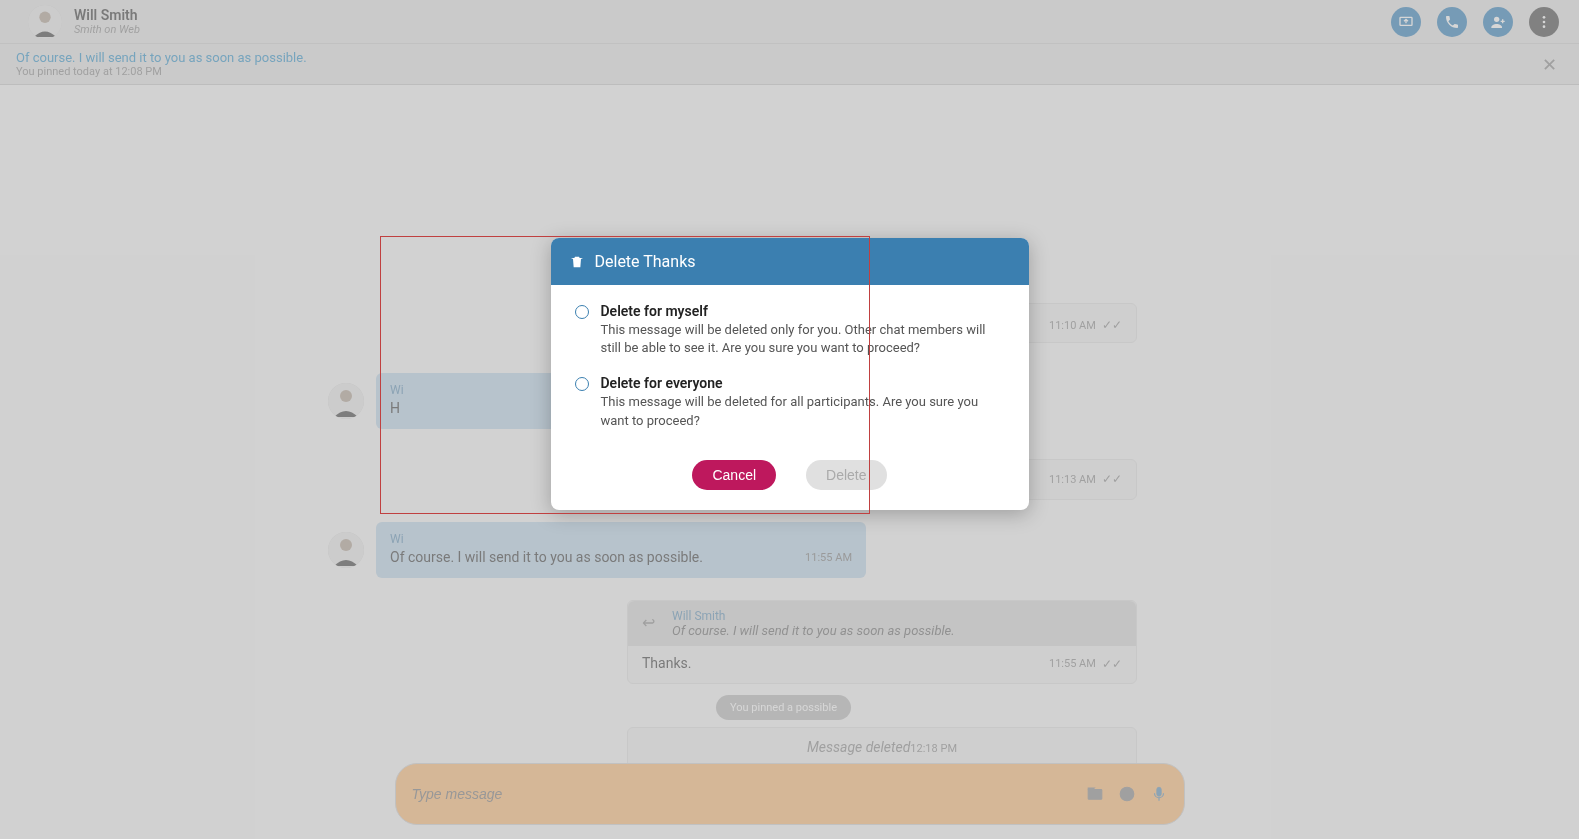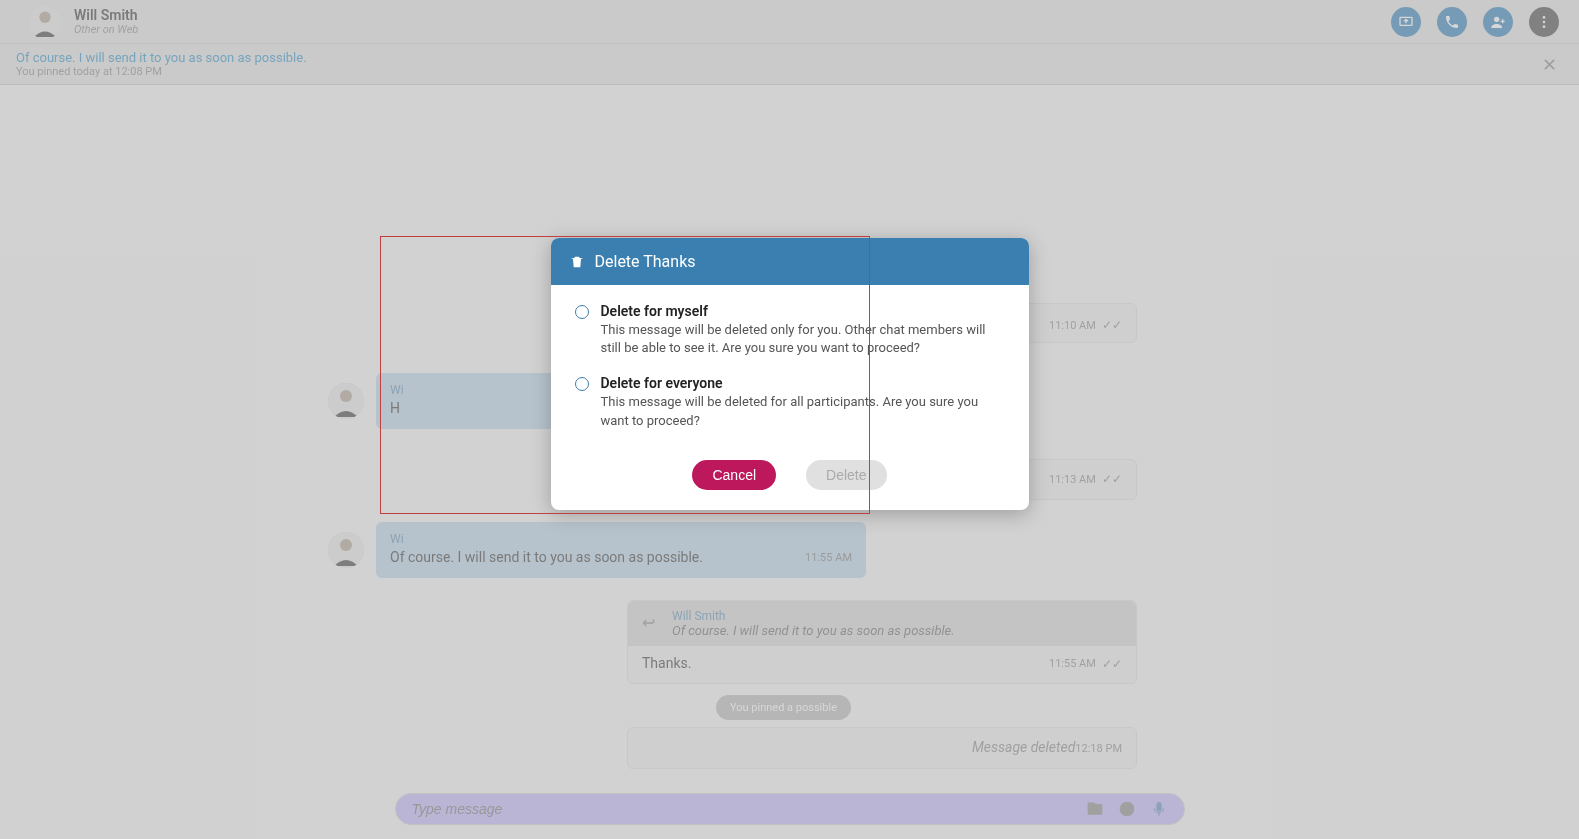--- a/index.html
+++ b/index.html
@@ -45,21 +45,21 @@
 .quote-sender { font-size: 12px; color: #5b8fb5; }
 .quote-text { font-size: 13px; color: #666; font-style: italic; }
 
 .system-pill { text-align: center; margin: 12px 0; }
 .system-pill span { background: #b8b8b8; color: #fff; font-size: 11px; padding: 6px 14px; border-radius: 14px; }
 
 .deleted-msg { font-style: italic; color: #888; }
 
 
 .composer-wrap { position: absolute; bottom: 0; left: 0; right: 0; padding: 14px 370px; display: flex; justify-content: center; }
-.composer { background: #c4b5fd; border: 1px solid #d0d0d0; border-radius: 22px; padding: 6px 16px; display: flex; align-items: center; width: 100%; max-width: 790px; }
+.composer { background: #fdba74; border: 1px solid #d0d0d0; border-radius: 22px; padding: 21px 16px; display: flex; align-items: center; width: 100%; max-width: 790px; }
 .composer input { flex: 1; border: none; background: transparent; outline: none; font-size: 14px; color: #555; font-style: italic; }
 .composer-icons { display: flex; gap: 14px; }
 .composer-icon { color: #888; cursor: pointer; display: flex; align-items: center; }
 .composer-icon.mic { color: #5a8fb5; }
 .composer-icon svg { width: 18px; height: 18px; fill: currentColor; stroke: currentColor; }
 
 
 .overlay { position: absolute; inset: 0; background: rgba(180,180,180,0.55); display: flex; align-items: flex-start; justify-content: center; padding-top: 238px; }
 .highlight-box { position: absolute; border: 1px solid #c04040; pointer-events: none; }
 .dialog { width: 478px; background: #fff; border-radius: 8px; overflow: hidden; box-shadow: 0 4px 20px rgba(0,0,0,0.25); }
@@ -86,21 +86,21 @@
 <div class="header">
   <div class="avatar">
     <svg viewBox="0 0 36 36">
         <circle cx="18" cy="18" r="18" fill="#e8e8e8"></circle>
         <circle cx="18" cy="13" r="6" fill="#b0a090"></circle>
         <path d="M6 34 Q18 22 30 34 Z" fill="#3a3a3a"></path>
       </svg>
   </div>
   <div class="header-info">
     <div class="header-name">Will Smith</div>
-    <div class="header-status">Other on Web</div>
+    <div class="header-status">Smith on Web</div>
   </div>
   <div class="header-actions">
     <div class="action-btn">
       <svg viewBox="0 0 24 24">
           <rect x="3" y="5" width="18" height="12" rx="1" fill="none" stroke="#fff" stroke-width="2"></rect>
           <path d="M12 8 L12 14 M9 11 L12 8 L15 11" stroke="#fff" stroke-width="2" fill="none"></path>
         </svg>
     </div>
     <div class="action-btn">
       <svg viewBox="0 0 24 24">
@@ -206,21 +206,21 @@
         </div>
       </div>
     </div>
 
     <div class="system-pill">
       <span>You pinned a possible</span>
     </div>
 
     <div class="msg-row outgoing">
       <div class="bubble outgoing" style="width:510px">
-        <div style="display:flex;justify-content:flex-end;align-items:center">
+        <div style="display:flex;justify-content:center;align-items:center">
           <div class="bubble-text deleted-msg">Message deleted</div>
           <span style="font-size:11px;color:#888">12:18 PM</span>
         </div>
       </div>
     </div>
 
   </div>
 </div>
 
 <div class="composer-wrap">

